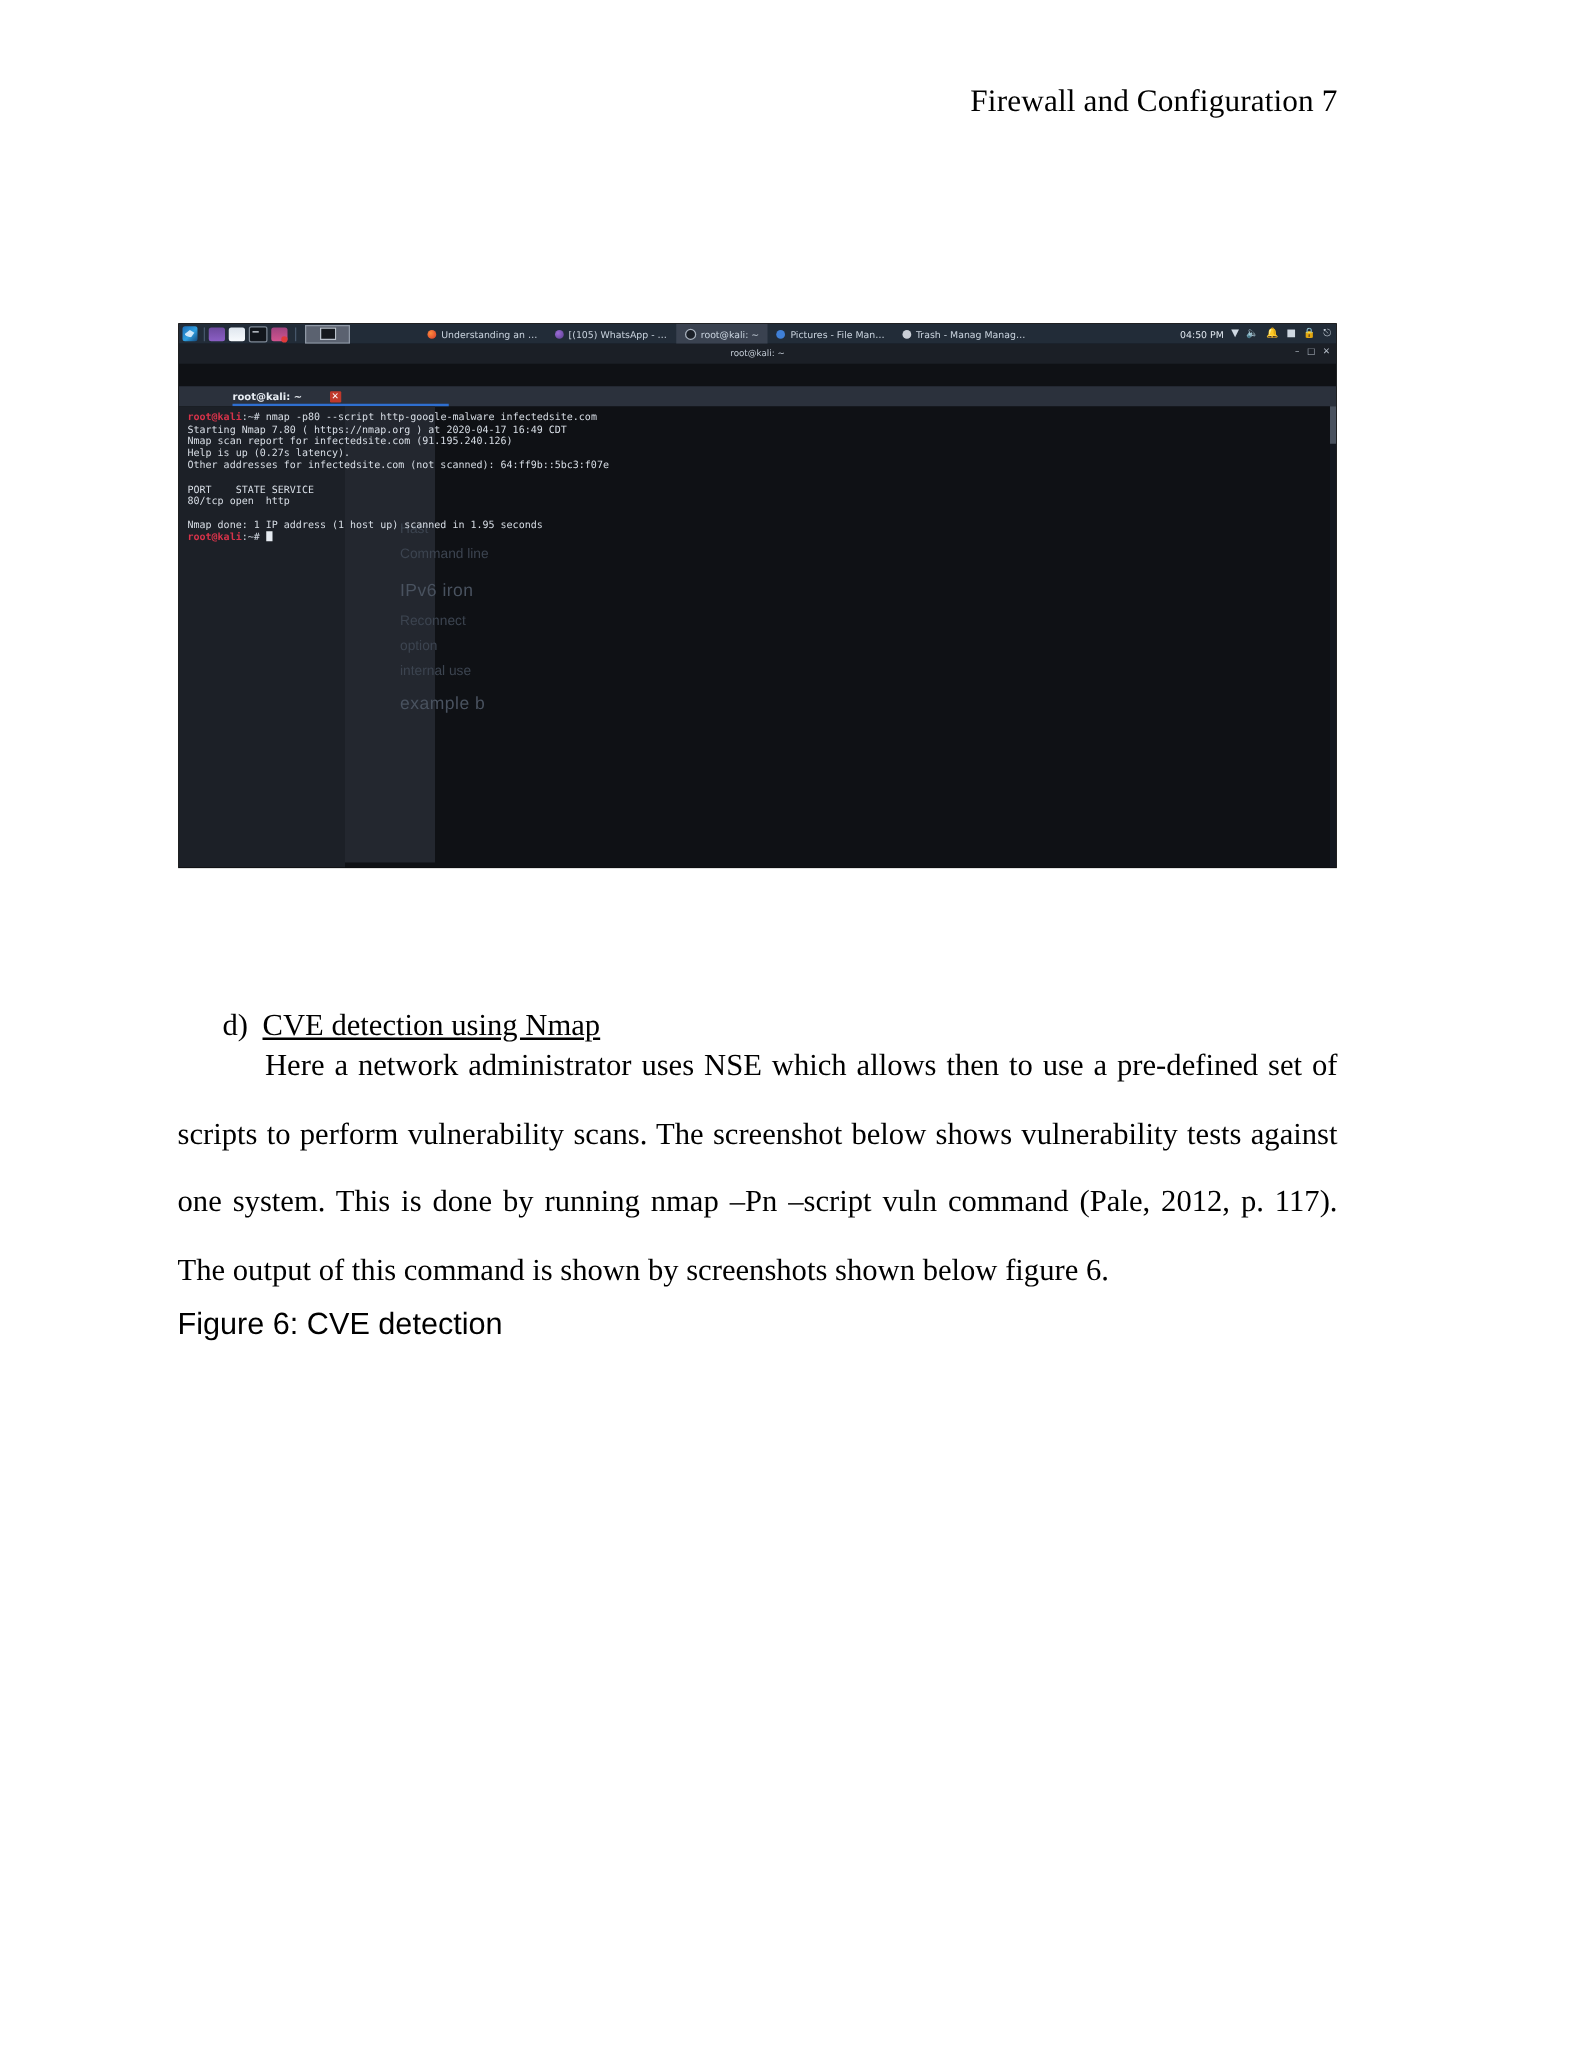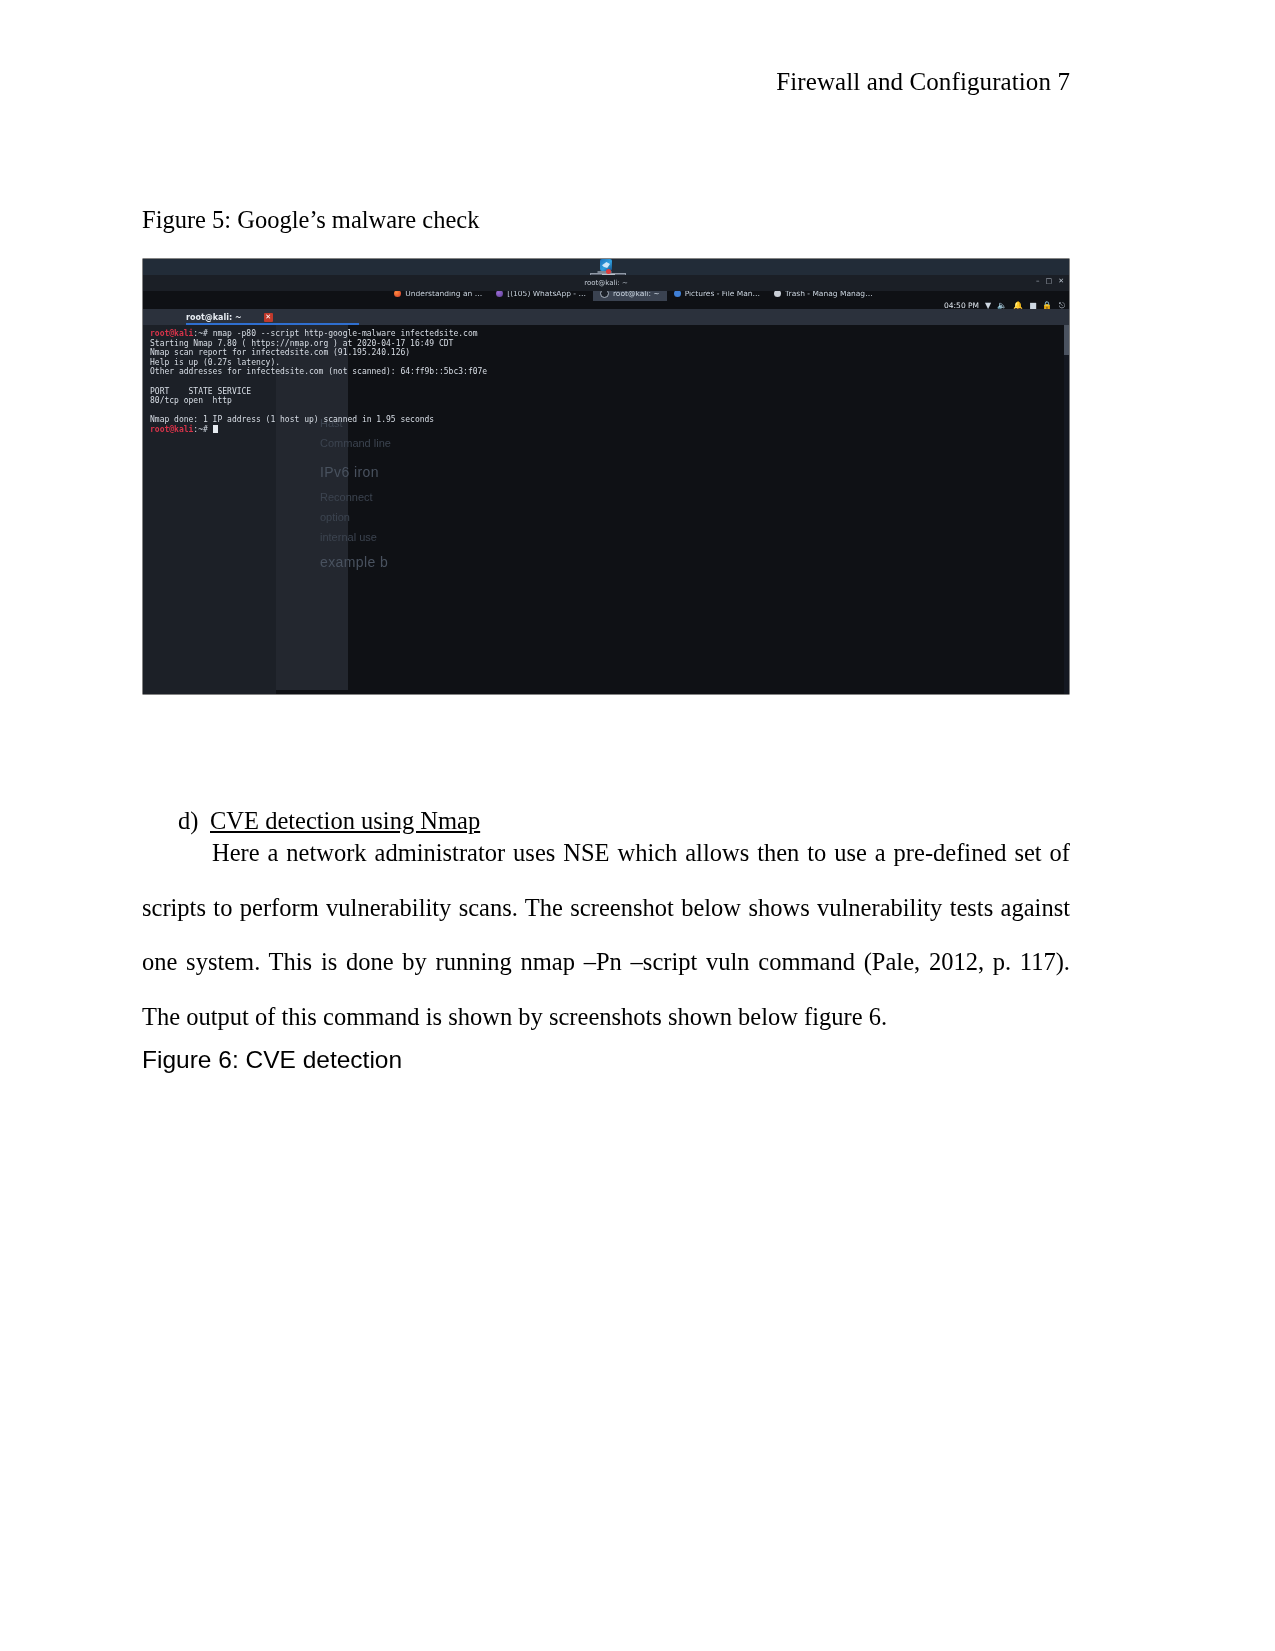--- a/index.html
+++ b/index.html
@@ -35,21 +35,20 @@
   }
 
   
   .taskbar {
     position:absolute; left:0; top:0; width:100%; height:16px;
     background:#222c38;
     display:flex; align-items:center;
     font-family:"DejaVu Sans", sans-serif;
     font-size:7.5px; color:#c9d3de;
     white-space:nowrap;
-    flex-direction:column;
   }
   .tb-launcher { width:17px; height:16px; display:flex; align-items:center; justify-content:center; }
   .kali-logo {
     width:12px; height:12px; border-radius:2px;
     background:linear-gradient(135deg,#1d6fb8 0%,#2f9fe0 55%,#144a7d 100%);
     position:relative;
   }
   .kali-logo:after{
     content:""; position:absolute; left:2px; top:3px; width:8px; height:6px;
     background:#eaf4ff; clip-path:polygon(0 55%,55% 0,100% 35%,65% 100%,20% 80%);
@@ -166,21 +165,20 @@
     font-size:24.5px; font-family:Liberation Sans, sans-serif;
   }
 </style>
 </head>
 <body>
 
 <div class="page">
 
   <div class="running-head">Firewall and Configuration 7</div>
 
-  <div class="fig-caption-5">Figure 5: Google’s malware check</div>
 
   <div class="shot">
 
     <div class="taskbar">
       <div class="tb-launcher">
           <span class="kali-logo"></span>
         </div>
       <div class="tb-sep"></div>
       <span class="tb-ico ico-purple"></span>
       <span class="tb-ico ico-white"></span>

